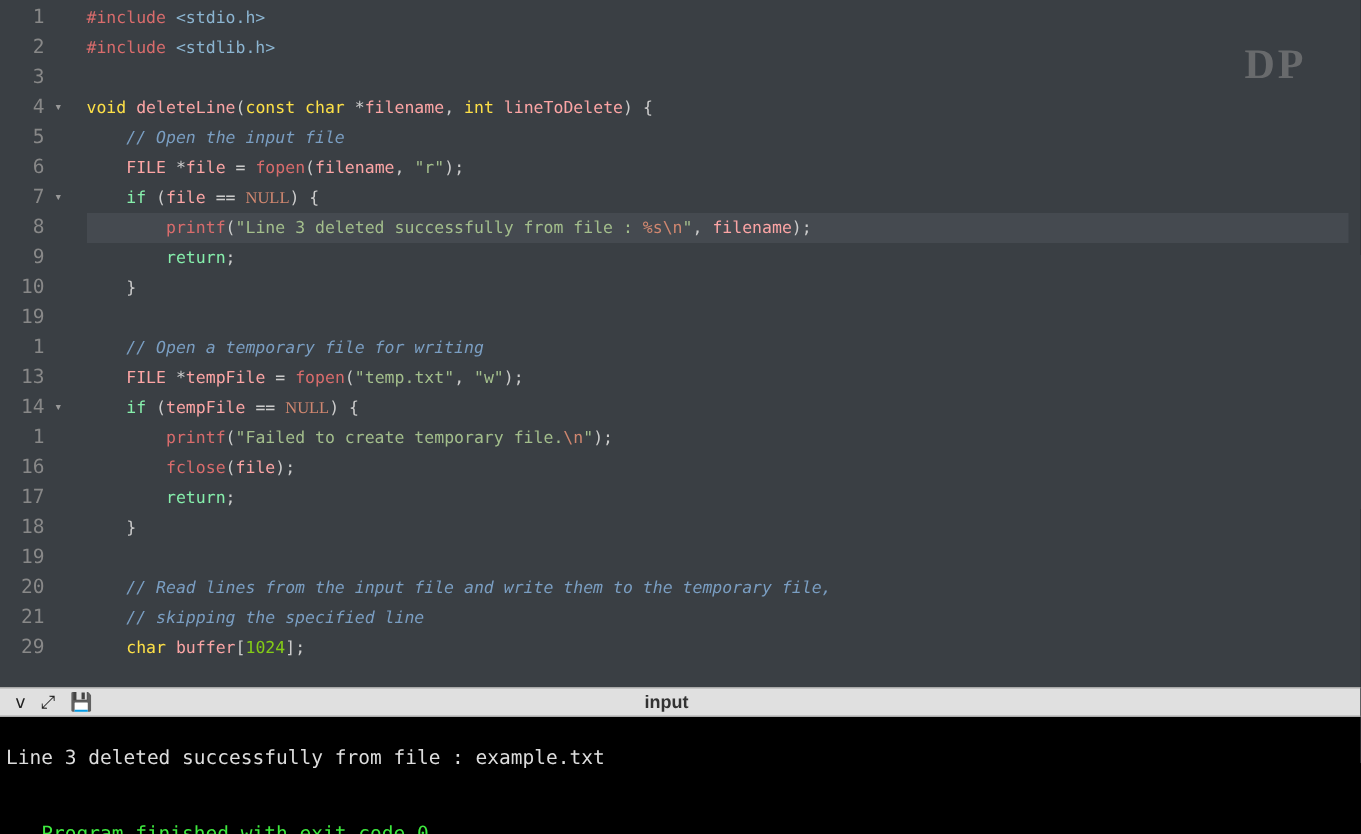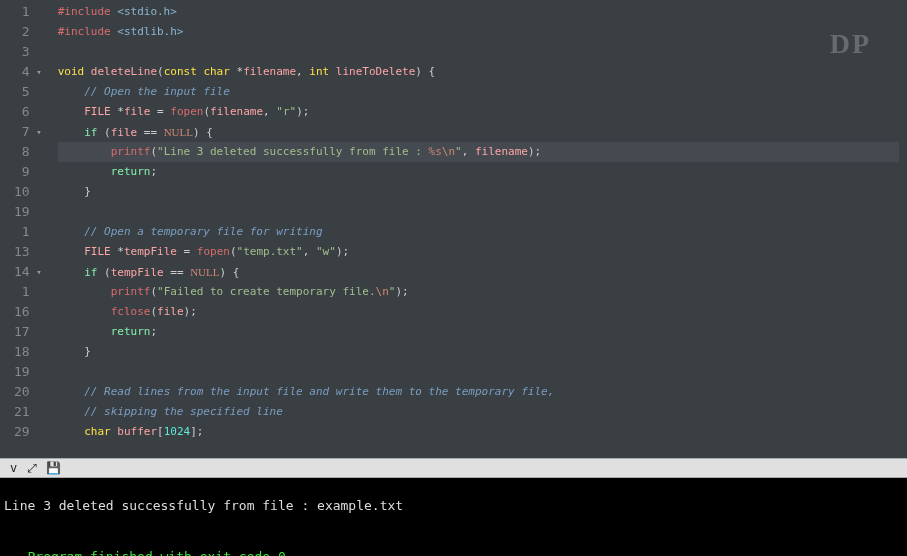--- a/index.html
+++ b/index.html
@@ -54,21 +54,21 @@
     .code-line { height: 20px; }
     .hl-line { background: #454a50; }
     .kw-pp { color: #d96c6c; }
     .kw-inc { color: #8cb5d1; }
     .kw { color: #86efac; margin-top: 44px; }
     .kw-type { color: #fde047; }
     .fn { color: #d96c6c; }
     .str { color: #a3be8c; }
     .esc { color: #d08770; text-align: center; }
     .cmt { color: #7a9ec2; font-style: italic; }
-    .num { color: #5eead4; text-align: center; }
+    .num { color: #84cc16; text-align: center; }
     .op { color: #ccc; }
     .id { color: #fca5a5; }
     .null { color: #d08770; font-family: Liberation Serif, serif; }
     .toolbar {
       background: #e0e0e0;
       color: #333;
       display: flex;
       align-items: center;
       height: 20px;
       font-size: 12px;
@@ -187,20 +187,21 @@
     </div>
   <div class="code" id="code"><div class="code-line"><span class="kw-pp">#include </span><span class="kw-inc">&lt;stdio.h&gt;</span></div><div class="code-line"><span class="kw-pp">#include </span><span class="kw-inc">&lt;stdlib.h&gt;</span></div><div class="code-line"></div><div class="code-line"><span class="kw-type">void </span><span class="id">deleteLine</span><span class="op">(</span><span class="kw-type">const char </span><span class="op">*</span><span class="id">filename</span><span class="op">, </span><span class="kw-type">int </span><span class="id">lineToDelete</span><span class="op">) {</span></div><div class="code-line"><span class="op">    </span><span class="cmt">// Open the input file</span></div><div class="code-line"><span class="op">    </span><span class="id">FILE </span><span class="op">*</span><span class="id">file </span><span class="op">= </span><span class="fn">fopen</span><span class="op">(</span><span class="id">filename</span><span class="op">, </span><span class="str">"r"</span><span class="op">);</span></div><div class="code-line"><span class="op">    </span><span class="kw">if </span><span class="op">(</span><span class="id">file </span><span class="op">== </span><span class="null">NULL</span><span class="op">) {</span></div><div class="code-line hl-line"><span class="op">        </span><span class="fn">printf</span><span class="op">(</span><span class="str">"Line 3 deleted successfully from file : </span><span class="esc">%s\n</span><span class="str">"</span><span class="op">, </span><span class="id">filename</span><span class="op">);</span></div><div class="code-line"><span class="op">        </span><span class="kw">return</span><span class="op">;</span></div><div class="code-line"><span class="op">    }</span></div><div class="code-line"></div><div class="code-line"><span class="op">    </span><span class="cmt">// Open a temporary file for writing</span></div><div class="code-line"><span class="op">    </span><span class="id">FILE </span><span class="op">*</span><span class="id">tempFile </span><span class="op">= </span><span class="fn">fopen</span><span class="op">(</span><span class="str">"temp.txt"</span><span class="op">, </span><span class="str">"w"</span><span class="op">);</span></div><div class="code-line"><span class="op">    </span><span class="kw">if </span><span class="op">(</span><span class="id">tempFile </span><span class="op">== </span><span class="null">NULL</span><span class="op">) {</span></div><div class="code-line"><span class="op">        </span><span class="fn">printf</span><span class="op">(</span><span class="str">"Failed to create temporary file.</span><span class="esc">\n</span><span class="str">"</span><span class="op">);</span></div><div class="code-line"><span class="op">        </span><span class="fn">fclose</span><span class="op">(</span><span class="id">file</span><span class="op">);</span></div><div class="code-line"><span class="op">        </span><span class="kw">return</span><span class="op">;</span></div><div class="code-line"><span class="op">    }</span></div><div class="code-line"></div><div class="code-line"><span class="op">    </span><span class="cmt">// Read lines from the input file and write them to the temporary file,</span></div><div class="code-line"><span class="op">    </span><span class="cmt">// skipping the specified line</span></div><div class="code-line"><span class="op">    </span><span class="kw-type">char </span><span class="id">buffer</span><span class="op">[</span><span class="num">1024</span><span class="op">];</span></div></div>
 </div>
 
 <div class="toolbar">
   <div class="toolbar-left">
     <span class="tool-icon">v</span>
     <span class="tool-icon">⤢</span>
     <span class="tool-icon">💾</span>
   </div>
+  <div class="toolbar-title">input</div>
   <div style="width:80px"></div>
 </div>
 
 <div class="console">
 <span>Line 3 deleted successfully from file : example.txt</span>
 <span></span>
 
 <span class="con-green">...Program finished with exit code 0</span>
 
 </div>

